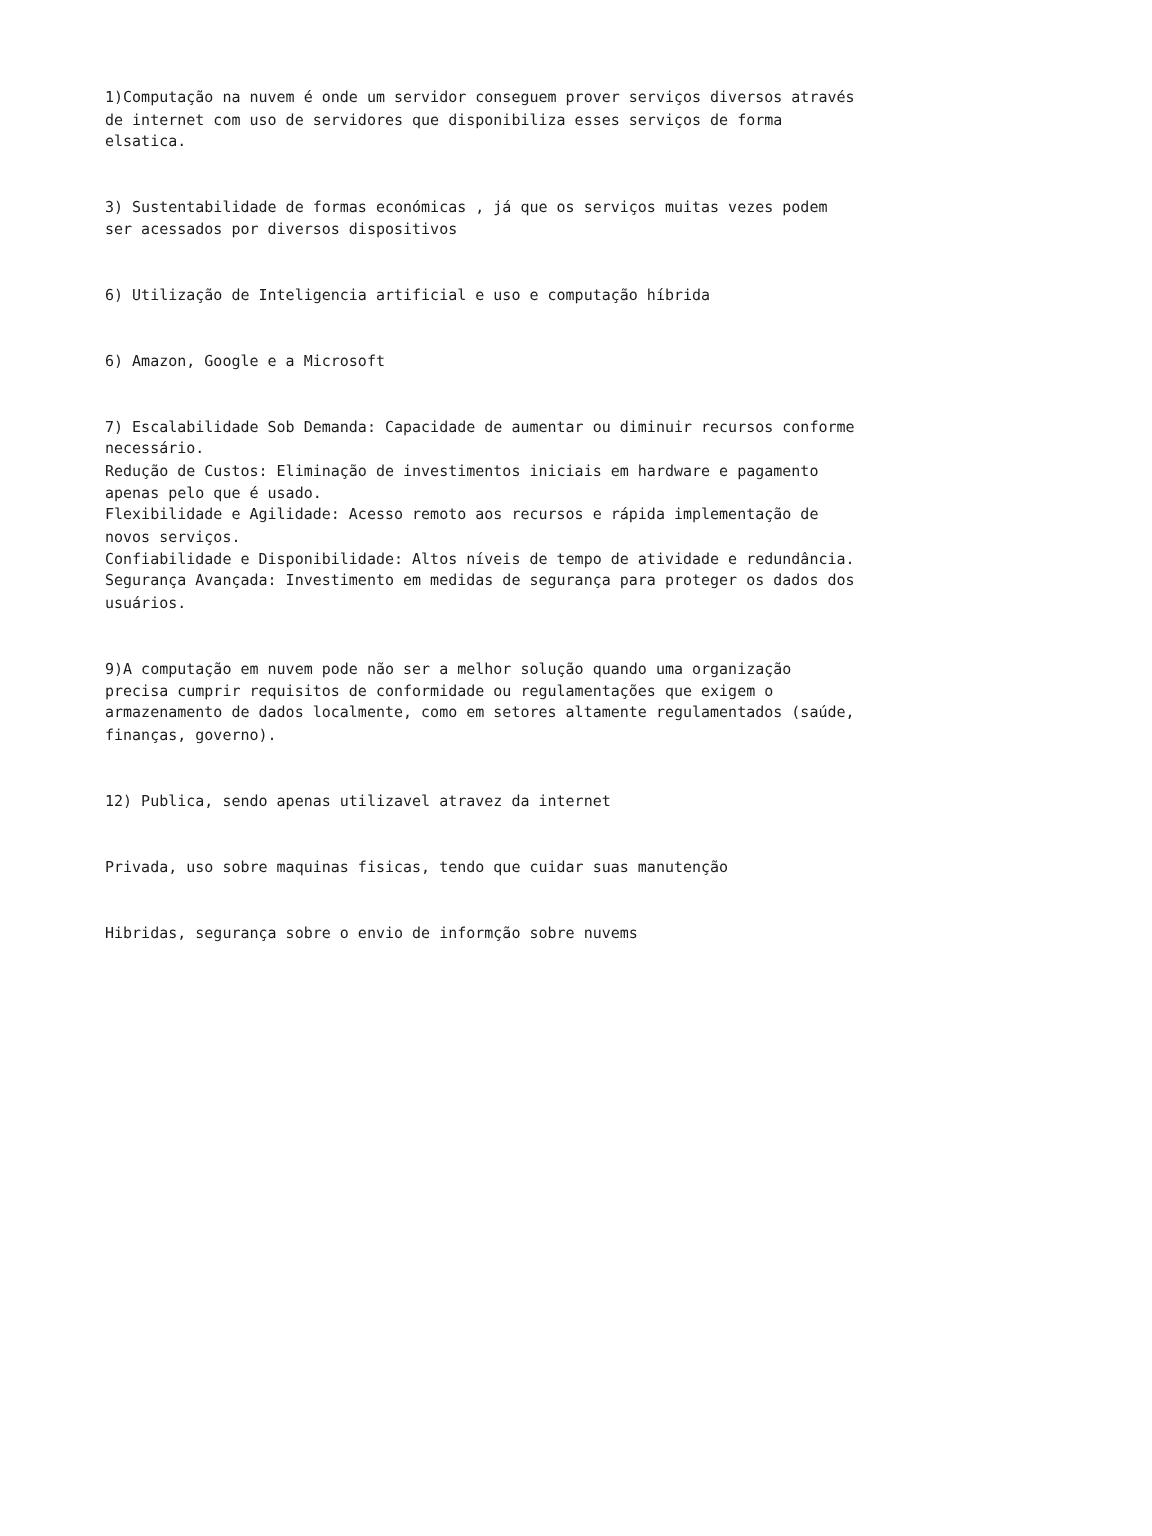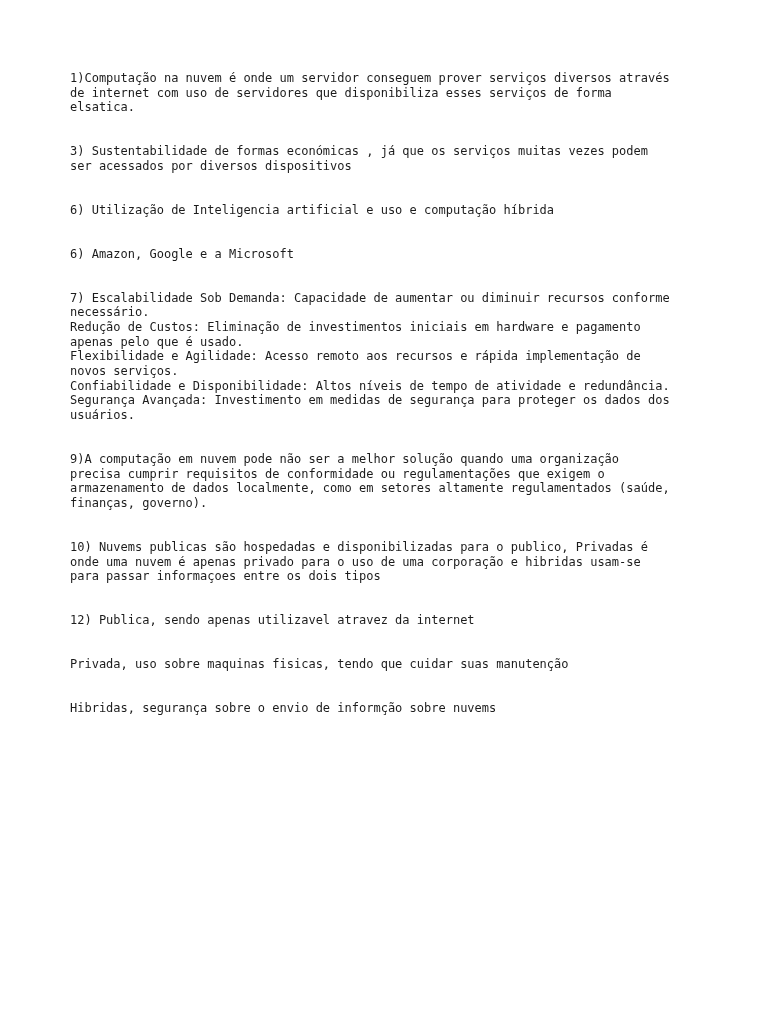--- a/index.html
+++ b/index.html
@@ -18,24 +18,24 @@
     position: absolute;
     left: 0;
     top: 0;
     width: 768px;
     height: 1024px;
     background: #ffffff;
   }
   .doc {
     position: absolute;
     left: 70px;
-    top: 71px;
+    top: 59px;
     width: 652px;
     font-family: "DejaVu Sans Mono", "Liberation Mono", monospace;
-    font-size: 12px;
+    font-size: 10px;
     line-height: 14.65px;
     color: #1c1c1c;
     letter-spacing: 0;
   }
   .para {
     white-space: pre-wrap;
     margin: 0 0 29.3px 0;
   }
   .para:last-child {
     margin-bottom: 11px;
@@ -59,20 +59,17 @@
 apenas pelo que é usado.
 Flexibilidade e Agilidade: Acesso remoto aos recursos e rápida implementação de
 novos serviços.
 Confiabilidade e Disponibilidade: Altos níveis de tempo de atividade e redundância.
 Segurança Avançada: Investimento em medidas de segurança para proteger os dados dos
 usuários.</div>
     <div class="para">9)A computação em nuvem pode não ser a melhor solução quando uma organização
 precisa cumprir requisitos de conformidade ou regulamentações que exigem o
 armazenamento de dados localmente, como em setores altamente regulamentados (saúde,
 finanças, governo).</div>
-    <div class="para">10) Nuvems publicas são hospedadas e disponibilizadas para o publico, Privadas é
-onde uma nuvem é apenas privado para o uso de uma corporação e hibridas usam-se
-para passar informaçoes entre os dois tipos</div>
     <div class="para">12) Publica, sendo apenas utilizavel atravez da internet</div>
     <div class="para">Privada, uso sobre maquinas fisicas, tendo que cuidar suas manutenção</div>
     <div class="para">Hibridas, segurança sobre o envio de informção sobre nuvems</div>
   </div>
 </div>
 
 </body></html>

